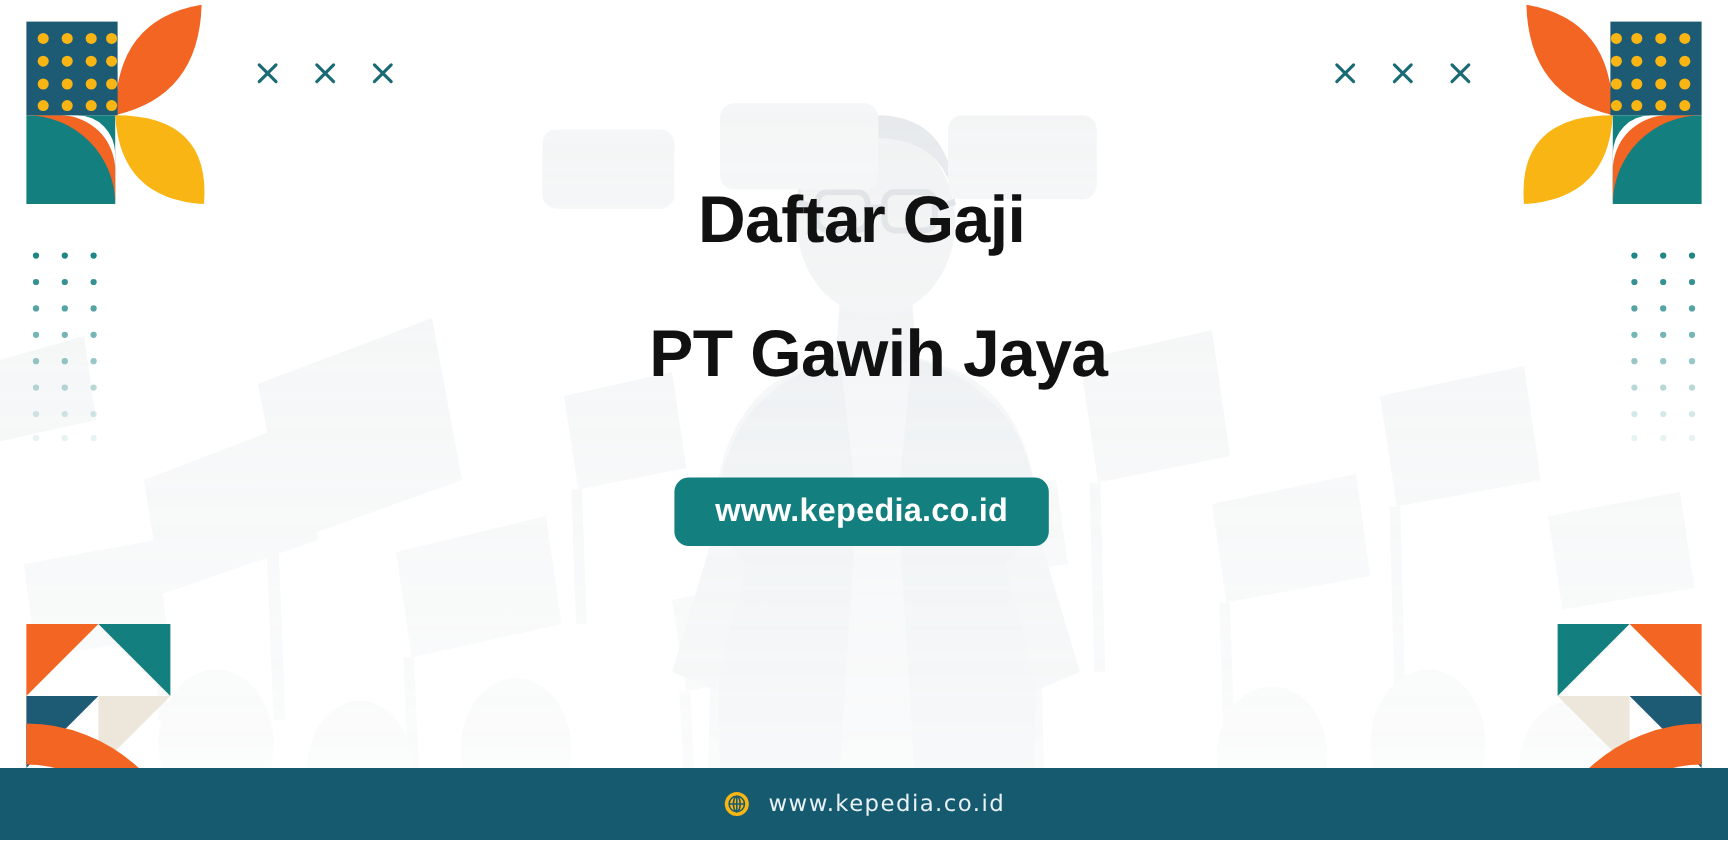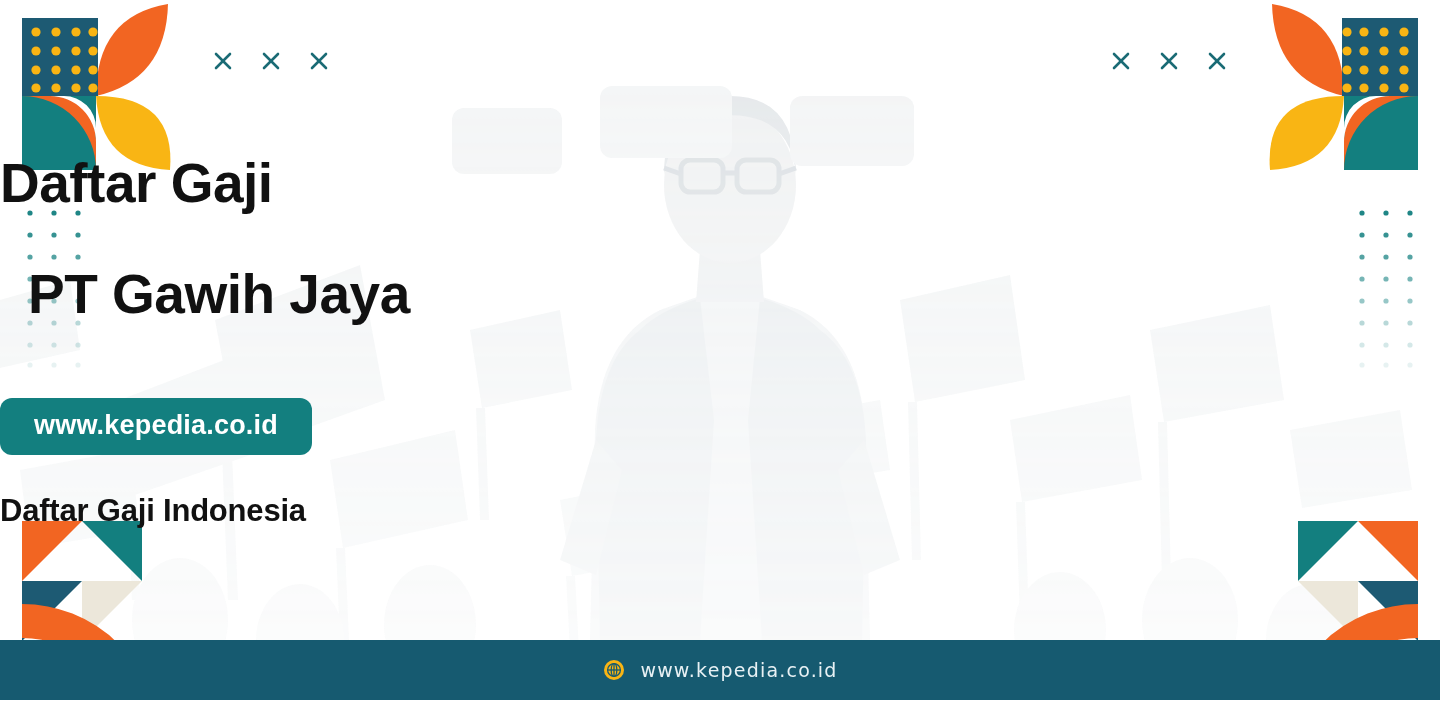--- a/index.html
+++ b/index.html
@@ -29,21 +29,21 @@
 
   
   .xmarks{position:absolute;display:flex;gap:26px;align-items:center;}
   .xm-left{left:212px;top:50px;}
   .xm-right{right:212px;top:50px;}
   .xmark{width:22px;height:22px;display:block;}
 
   
   .content{
     position:absolute;left:0;right:4px;top:0;
-    display:flex;flex-direction:column;align-items:flex-start;
+    display:flex;flex-direction:column;align-items:center;
     z-index:5;
   }
   .title-1{
     margin-top:155px;
     font-size:55px;font-weight:bold;color:#111111;
     letter-spacing:-0.5px;line-height:1.05;text-align:center;
   }
   .title-2{
     margin-top:53px;
     font-size:55px;font-weight:bold;color:#111111;
@@ -370,21 +370,20 @@
           <line x1="4" y1="4" x2="18" y2="18"></line>
           <line x1="18" y1="4" x2="4" y2="18"></line>
         </g>
       </svg>
   </div>
 
   <div class="content">
     <div class="title-1">Daftar Gaji</div>
     <div class="title-2">PT Gawih Jaya</div>
     <div class="url-badge">www.kepedia.co.id</div>
-    <div class="subtitle">Daftar Gaji Indonesia</div>
   </div>
 
   <div class="footer">
 
     <div class="foot-item">
       <svg class="foot-icon" viewBox="0 0 24 24">
         <circle cx="12" cy="12" r="10" fill="#f9b514"></circle>
         <g fill="none" stroke="#165a70" stroke-width="1.3">
           <circle cx="12" cy="12" r="6.4"></circle>
           <ellipse cx="12" cy="12" rx="2.8" ry="6.4"></ellipse>

